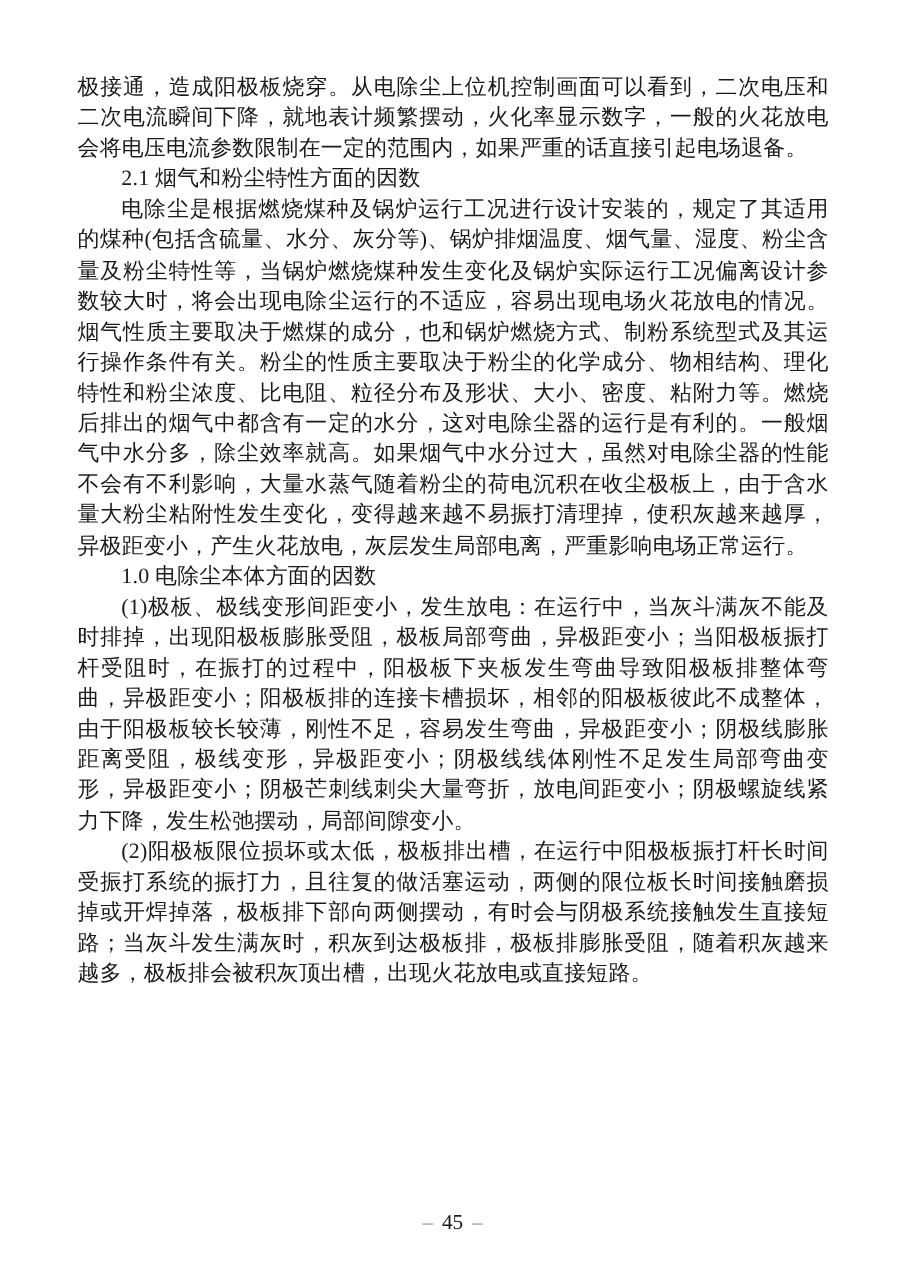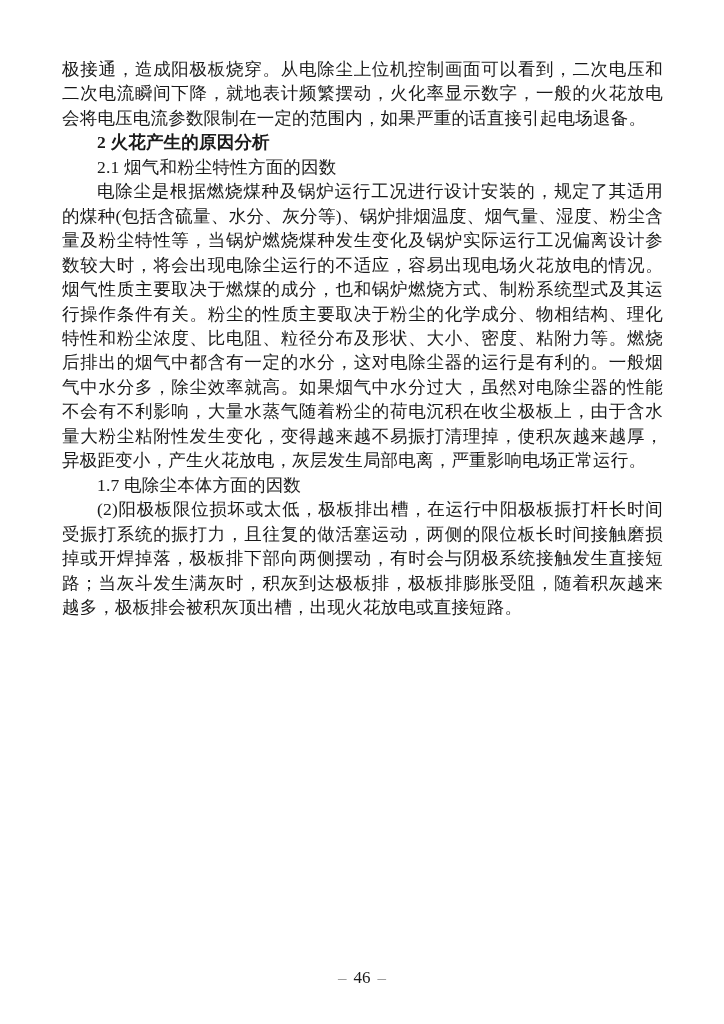--- a/index.html
+++ b/index.html
@@ -51,23 +51,23 @@
     color: #8f8f8f;
     padding: 0 7px;
   }
 </style>
 </head>
 <body>
 
 <div class="page">
   <div class="content">
     <p class="noindent">极接通，造成阳极板烧穿。从电除尘上位机控制画面可以看到，二次电压和二次电流瞬间下降，就地表计频繁摆动，火化率显示数字，一般的火花放电会将电压电流参数限制在一定的范围内，如果严重的话直接引起电场退备。</p>
-    <p class="bold">2 火花产生的原因分析</p>
     <p>2.1 烟气和粉尘特性方面的因数</p>
     <p>电除尘是根据燃烧煤种及锅炉运行工况进行设计安装的，规定了其适用的煤种(包括含硫量、水分、灰分等)、锅炉排烟温度、烟气量、湿度、粉尘含量及粉尘特性等，当锅炉燃烧煤种发生变化及锅炉实际运行工况偏离设计参数较大时，将会出现电除尘运行的不适应，容易出现电场火花放电的情况。烟气性质主要取决于燃煤的成分，也和锅炉燃烧方式、制粉系统型式及其运行操作条件有关。粉尘的性质主要取决于粉尘的化学成分、物相结构、理化特性和粉尘浓度、比电阻、粒径分布及形状、大小、密度、粘附力等。燃烧后排出的烟气中都含有一定的水分，这对电除尘器的运行是有利的。一般烟气中水分多，除尘效率就高。如果烟气中水分过大，虽然对电除尘器的性能不会有不利影响，大量水蒸气随着粉尘的荷电沉积在收尘极板上，由于含水量大粉尘粘附性发生变化，变得越来越不易振打清理掉，使积灰越来越厚，异极距变小，产生火花放电，灰层发生局部电离，严重影响电场正常运行。</p>
-    <p>1.7 电除尘本体方面的因数</p>
+    <p>1.0 电除尘本体方面的因数</p>
+    <p>(1)极板、极线变形间距变小，发生放电：在运行中，当灰斗满灰不能及时排掉，出现阳极板膨胀受阻，极板局部弯曲，异极距变小；当阳极板振打杆受阻时，在振打的过程中，阳极板下夹板发生弯曲导致阳极板排整体弯曲，异极距变小；阳极板排的连接卡槽损坏，相邻的阳极板彼此不成整体，由于阳极板较长较薄，刚性不足，容易发生弯曲，异极距变小；阴极线膨胀距离受阻，极线变形，异极距变小；阴极线线体刚性不足发生局部弯曲变形，异极距变小；阴极芒刺线刺尖大量弯折，放电间距变小；阴极螺旋线紧力下降，发生松弛摆动，局部间隙变小。</p>
     <p>(2)阳极板限位损坏或太低，极板排出槽，在运行中阳极板振打杆长时间受振打系统的振打力，且往复的做活塞运动，两侧的限位板长时间接触磨损掉或开焊掉落，极板排下部向两侧摆动，有时会与阴极系统接触发生直接短路；当灰斗发生满灰时，积灰到达极板排，极板排膨胀受阻，随着积灰越来越多，极板排会被积灰顶出槽，出现火花放电或直接短路。</p>
   </div>
 
   <div class="footer">
-    <span class="dash">–</span><span>46</span><span class="dash">–</span>
+    <span class="dash">–</span><span>45</span><span class="dash">–</span>
   </div>
 </div>
 
 </body></html>

